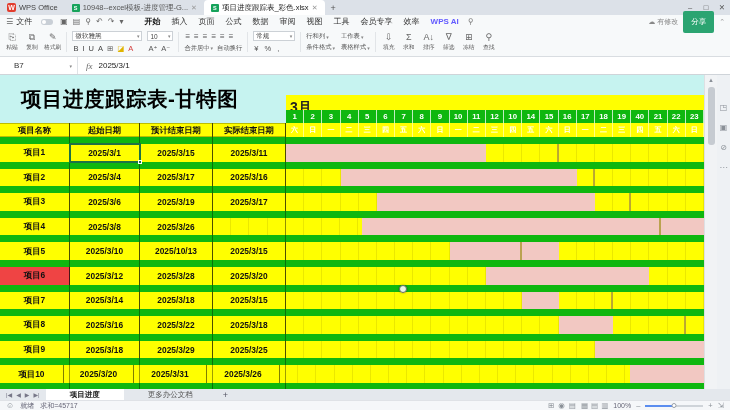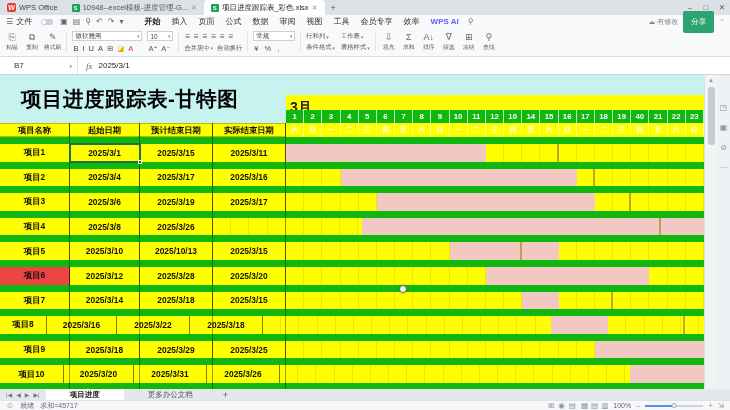--- a/index.html
+++ b/index.html
@@ -452,21 +452,21 @@
           <div class="cell" style="width: 70px; background: rgb(255, 255, 0);">2025/3/14</div>
           <div class="cell" style="width: 73px; background: rgb(255, 255, 0);">2025/3/18</div>
           <div class="cell" style="width: 73px; background: rgb(255, 255, 0);">2025/3/15</div>
           <div class="gantt-cell" style="background: repeating-linear-gradient(90deg, rgba(0, 0, 0, 0) 0px, rgba(0, 0, 0, 0) 17.2px, rgba(120, 100, 0, 0.15) 17.2px, rgba(120, 100, 0, 0.15) 18.17px) rgb(255, 255, 0);">
             <div class="bar" style="left: 56.5217%; width: 8.69565%; background: rgb(242, 200, 194);"></div>
             <div class="marker" style="left: calc(78.2609% - 2px); background: rgb(176, 155, 59);"></div>
           </div>
         </div>
         <div class="sep-row" style="background: rgb(15, 183, 15);"></div>
         <div class="prow">
-          <div class="cell" style="width: 47px; background: rgb(255, 255, 0);">项目8</div>
+          <div class="cell" style="width: 70px; background: rgb(255, 255, 0);">项目8</div>
           <div class="cell" style="width: 70px; background: rgb(255, 255, 0);">2025/3/16</div>
           <div class="cell" style="width: 73px; background: rgb(255, 255, 0);">2025/3/22</div>
           <div class="cell" style="width: 73px; background: rgb(255, 255, 0);">2025/3/18</div>
           <div class="gantt-cell" style="background: repeating-linear-gradient(90deg, rgba(0, 0, 0, 0) 0px, rgba(0, 0, 0, 0) 17.2px, rgba(120, 100, 0, 0.15) 17.2px, rgba(120, 100, 0, 0.15) 18.17px) rgb(255, 255, 0);">
             <div class="bar" style="left: 65.2174%; width: 13.0435%; background: rgb(242, 200, 194);"></div>
             <div class="marker" style="left: calc(95.6522% - 2px); background: rgb(176, 155, 59);"></div>
           </div>
         </div>
         <div class="sep-row" style="background: rgb(15, 183, 15);"></div>
         <div class="prow">

